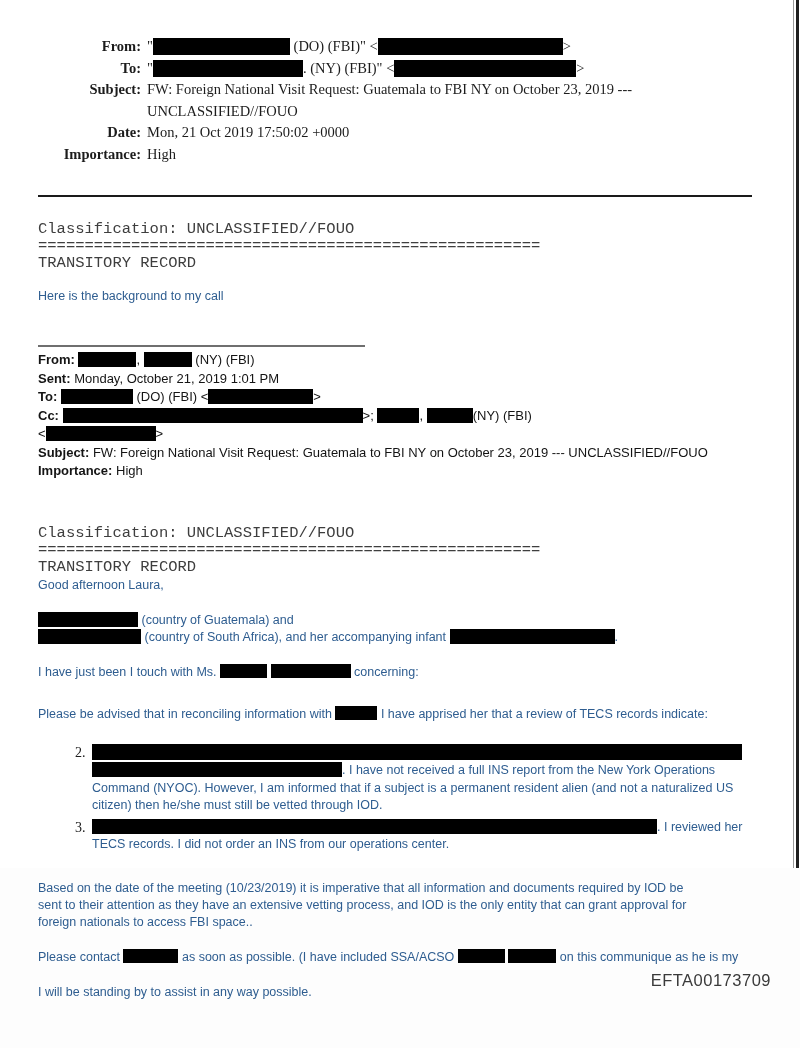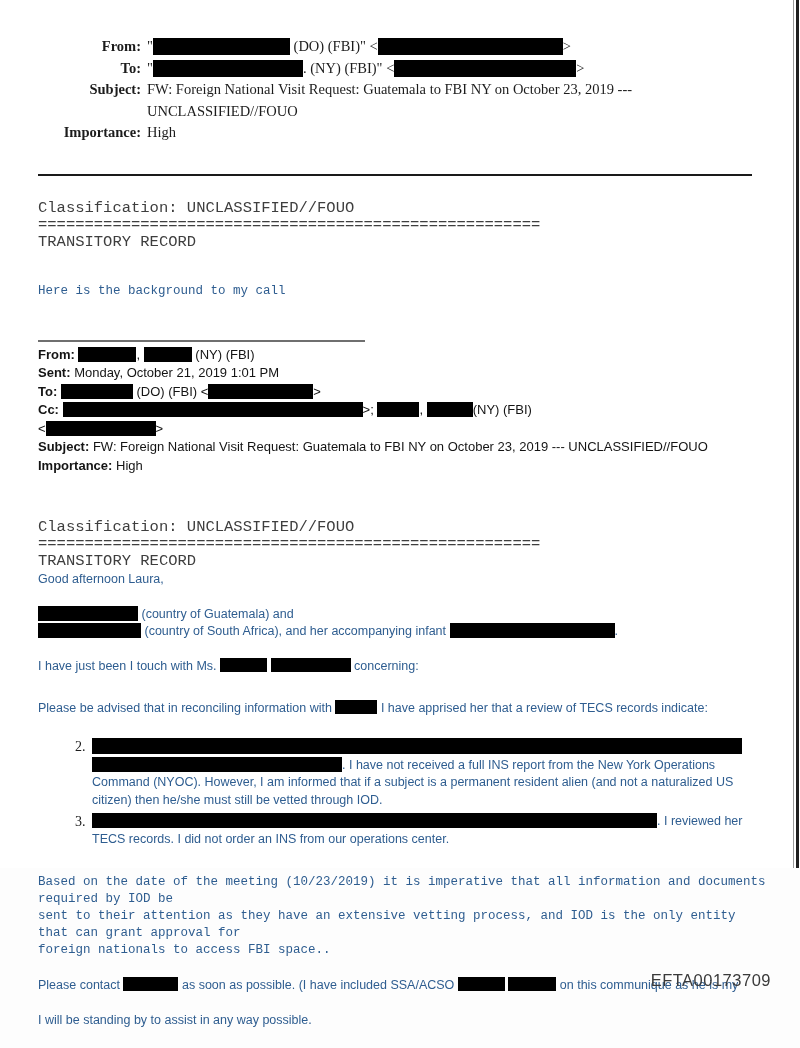--- a/index.html
+++ b/index.html
@@ -23,40 +23,40 @@
 
   .rule-major{border:none;border-top:2px solid #1a1a1a;width:714px;margin:30px 0 0 0;}
 
   .mono{font-family:"Liberation Mono","DejaVu Sans Mono",monospace;font-size:15.5px;
         color:#3e3e3e;line-height:17px;letter-spacing:0px;}
   .mono .sep{white-space:nowrap;overflow:hidden;display:block;width:520px;}
   .cls1{margin-top:24px;}
   .cls2{margin-top:44px;}
 
   .blue{font-family:"Liberation Sans",sans-serif;font-size:12.5px;color:#2e5d90;line-height:17px;}
-  .intro{margin-top:32px;font-family:Liberation Mono, monospace;}
+  .intro{margin-top:16px;}
 
   .rule-minor{border:none;border-top:2px solid #6f6f6f;width:327px;margin:40px 0 0 0;}
 
   .inner{font-family:"Liberation Sans",sans-serif;font-size:13px;color:#141414;
          line-height:18.5px;margin-top:4px;}
   .inner b{font-weight:bold;}
 
   .greeting{margin-top:1px;}
   .para{margin-top:18px;}
   .para2{margin-top:25px;}
 
   .nlist{margin-top:21px;}
   .list-item{display:flex;padding-left:37px;}
   .list-item .num{width:17px;flex:0 0 17px;font-family:"Liberation Serif",serif;
                   font-size:14px;color:#1c1c1c;line-height:17.5px;}
   .list-content{width:672px;line-height:17.5px;}
   .li3{margin-top:4px;}
 
-  .based{margin-top:26px;font-family:Liberation Mono, monospace;}
+  .based{margin-top:26px;}
   .footer{position:absolute;top:971px;right:29px;font-family:"Liberation Sans",sans-serif;
           font-size:16.5px;color:#3a3a3a;letter-spacing:0.5px;}
 </style>
 </head>
 <body>
 
 <div class="page">
   <div class="edge-light"></div>
   <div class="edge-dark"></div>
 
@@ -68,20 +68,24 @@
     <div class="row">
       <span class="lbl">To:</span>
       <span><span>"</span><span class="r r17" style="width:150px"></span><span>. (NY) (FBI)" &lt;</span><span class="r r17" style="width:182px"></span><span>&gt;</span></span>
     </div>
     <div class="row">
       <span class="lbl">Subject:</span>
       <span>
         <div>FW: Foreign National Visit Request: Guatemala to FBI NY on October 23, 2019 ---</div>
         <div>UNCLASSIFIED//FOUO</div>
       </span>
+    </div>
+    <div class="row">
+      <span class="lbl">Date:</span>
+      <span>Mon, 21 Oct 2019 17:50:02 +0000</span>
     </div>
     <div class="row">
       <span class="lbl">Importance:</span>
       <span>High</span>
     </div>
   </section>
 
   <hr class="rule-major">
 
   <section class="mono cls1">

